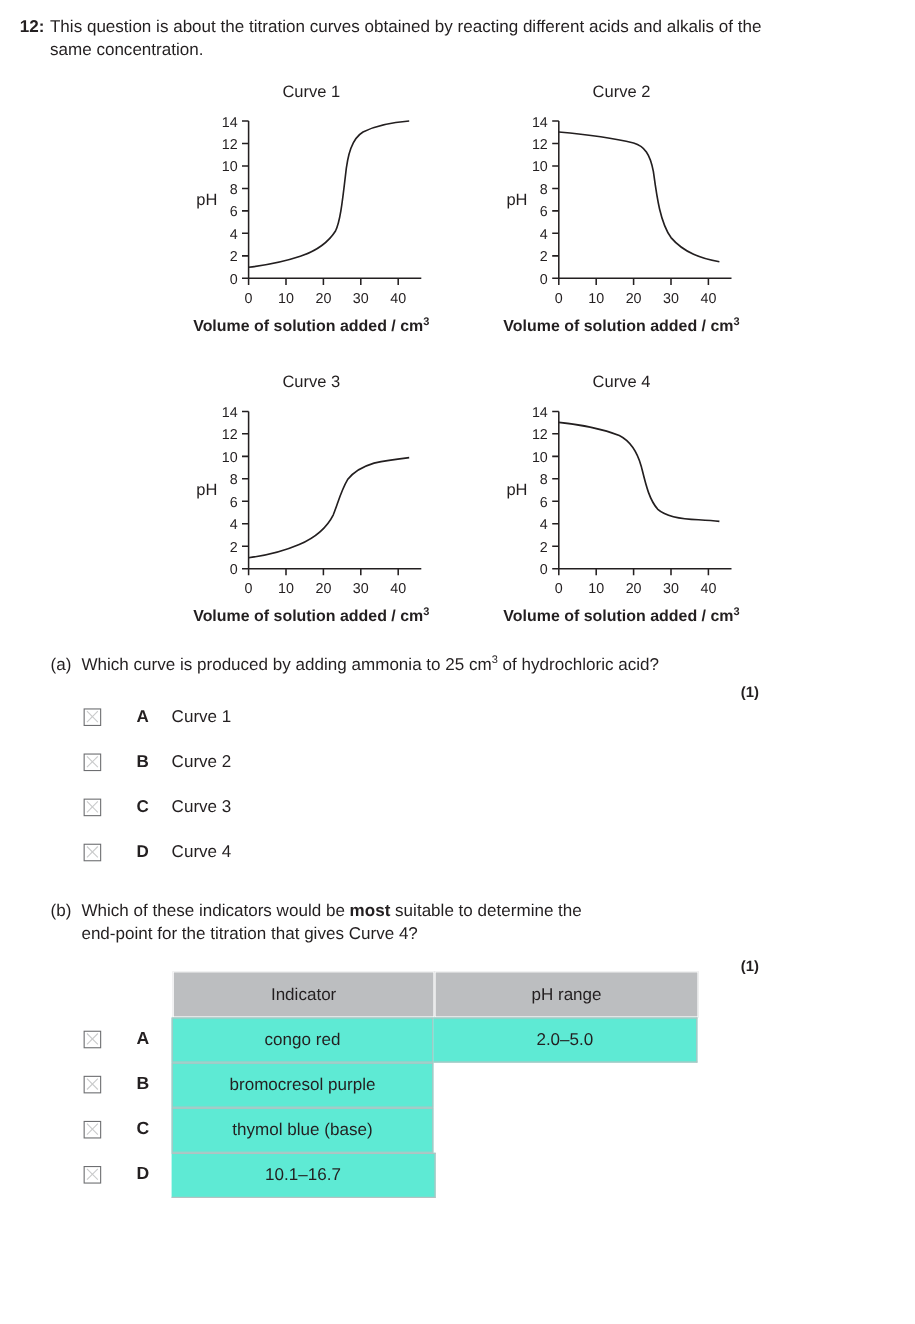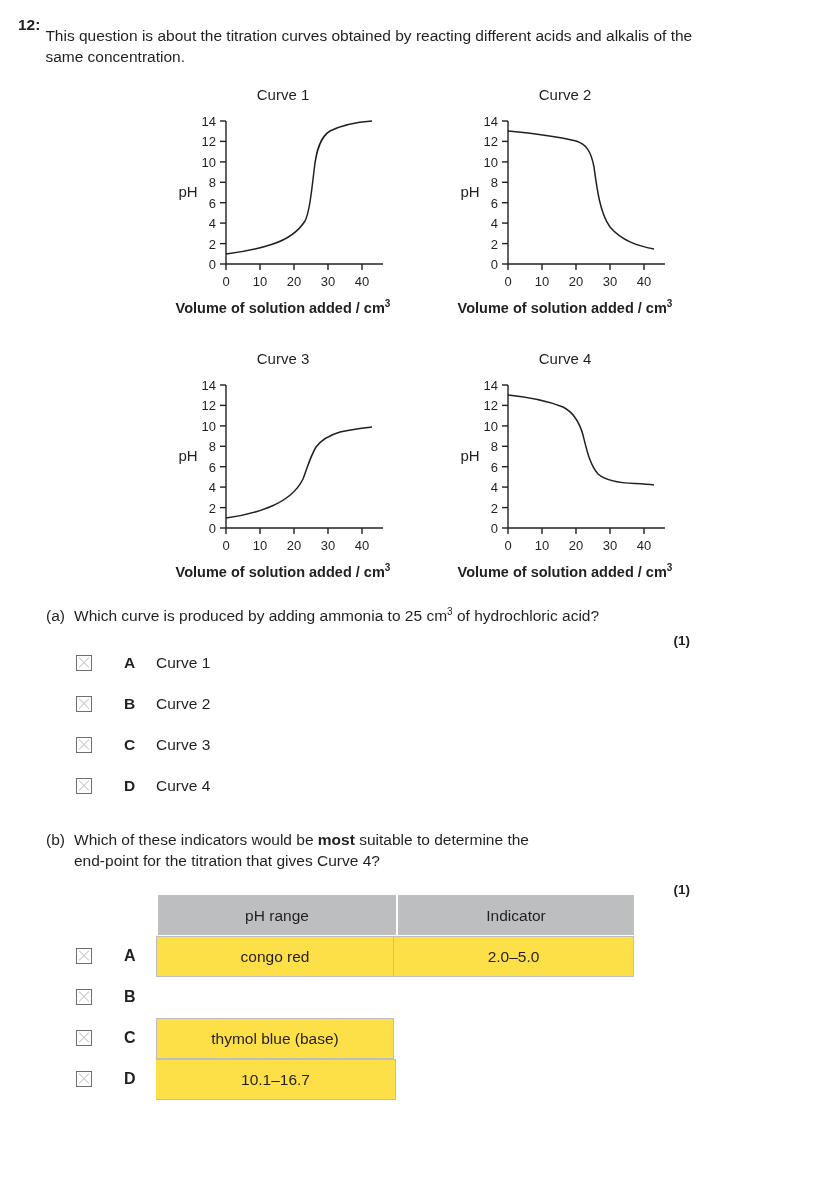--- a/index.html
+++ b/index.html
@@ -31,21 +31,20 @@
     line-height: 1.38;
     margin-left: 4px;
   }
   .stem-num {
     font-weight: bold;
     margin-right: 5px;
     white-space: nowrap;
   }
   .stem-text {
     max-width: 700px;
-    margin-top: 11px;
   }
 
   
   .charts-row {
     display: flex;
     justify-content: flex-start;
     margin-top: 18px;
   }
   .charts-row.second {
     margin-top: 34px;
@@ -179,21 +178,21 @@
   }
   .trow .opt-box { margin-left: 62px; }
   .trow .opt-letter { margin-left: 32px; }
   .td {
     border: 1px solid #bcbec0;
     box-sizing: border-box;
     height: 41px;
     line-height: 39px;
     text-align: center;
     font-size: 15.5px;
-    background: #fde047;
+    background: #5eead4;
   }
   .td.c1 { width: 238px; }
   .td.c2 { width: 240px; border-left: none; }
 </style>
 </head>
 <body>
 
 <div class="page">
 
   <div class="stem">
@@ -442,33 +441,34 @@
 
   <div class="part" style="margin-top:22px;">
     <div class="part-head">
       <span class="part-label">(b)</span>
       <span class="part-text"><span>Which of these indicators would be </span><b>most</b><span> suitable to determine the</span><br><span>end-point for the titration that gives Curve 4?</span></span>
     </div>
     <div class="marks" style="top:53px;">(1)</div>
 
     <div class="table-area">
       <div class="table-header-row">
+        <div class="th c1">Indicator</div>
         <div class="th c2">pH range</div>
-        <div class="th c1">Indicator</div>
       </div>
 
       <div class="trow">
         <span class="opt-box"></span>
         <span class="opt-letter">A</span>
         <div class="td c1">congo red</div>
         <div class="td c2">2.0–5.0</div>
       </div>
       <div class="trow">
         <span class="opt-box"></span>
         <span class="opt-letter">B</span>
+        <div class="td c1">bromocresol purple</div>
       </div>
       <div class="trow">
         <span class="opt-box"></span>
         <span class="opt-letter">C</span>
         <div class="td c1">thymol blue (base)</div>
       </div>
       <div class="trow">
         <span class="opt-box"></span>
         <span class="opt-letter">D</span>
         <div class="td c2">10.1–16.7</div>

